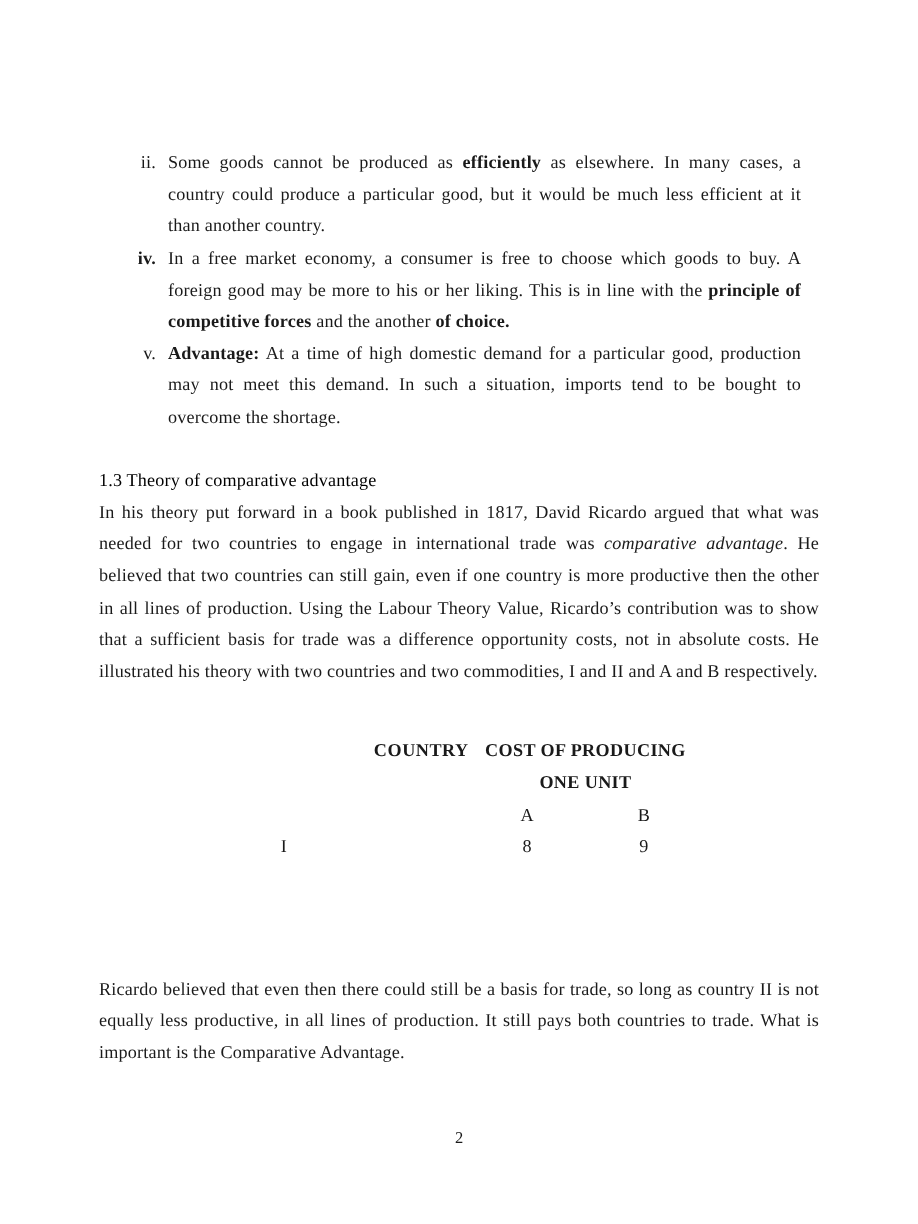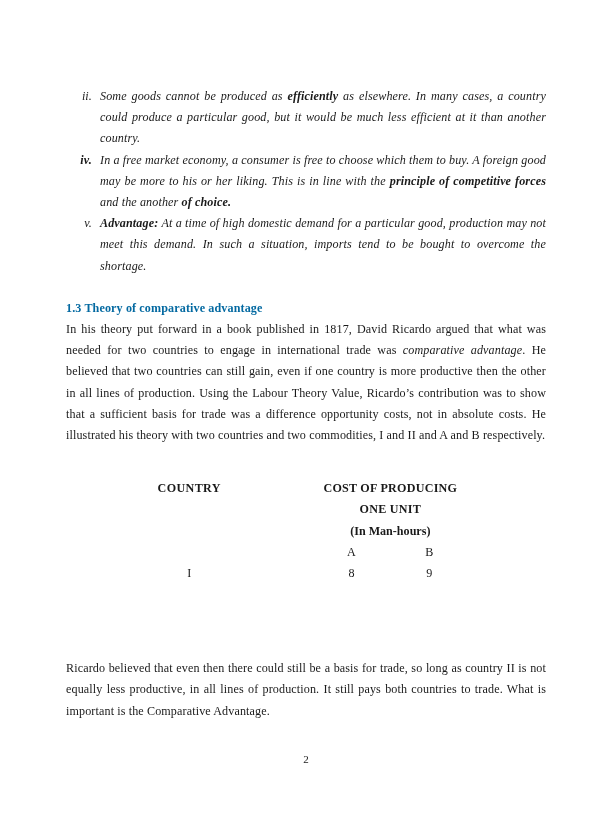--- a/index.html
+++ b/index.html
@@ -24,24 +24,23 @@
   }
   .content {
     position: absolute;
     left: 66px;
     top: 86px;
     width: 480px;
   }
 
   
   .rlist {
-    margin: 0;
+    margin: 12px;
     padding: 0;
     list-style: none;
-    font-style: italic;
   }
   .rlist li {
     position: relative;
     padding-left: 34px;
     margin: 0 0 0 0;
     font-size: 12.1px;
     line-height: 21.2px;
     text-align: justify;
     text-justify: inter-word;
     letter-spacing: 0.01em;
@@ -58,22 +57,22 @@
   .marker.b { font-weight: bold; }
   .rlist li .body { display: block; }
   b, strong { font-weight: bold; }
   i, em { font-style: italic; font-family: Liberation Serif, serif; }
 
   
   .heading {
     margin: 21px 0 0 0;
     font-size: 12.1px;
     line-height: 21.2px;
-    font-weight: bold;
-    color: #0369a1;
+    font-weight: normal;
+    color: #000000;
     letter-spacing: 0.01em;
   }
 
   
   .para {
     margin: 0;
     font-size: 12.1px;
     line-height: 21.2px;
     text-align: justify;
     text-justify: inter-word;
@@ -97,21 +96,21 @@
   .tbl td {
     padding: 0;
     vertical-align: top;
     font-size: 12.1px;
     line-height: 21.2px;
   }
   .col-country { width: 190px; text-align: center; }
   .col-a { width: 120px; text-align: center; margin-top: 20px; }
   .col-b { width: 110px; text-align: center; }
   .col-pad { width: 60px; }
-  .hdr-left { font-weight: bold; text-align: center; letter-spacing: 0.03em; }
+  .hdr-left { font-weight: bold; text-align: right; letter-spacing: 0.03em; }
   .hdr-span { font-weight: bold; text-align: center; letter-spacing: 0.02em; }
   .sub-span { font-weight: bold; text-align: center; }
 
   
   .page-number {
     position: absolute;
     left: 0;
     right: 0;
     top: 752px;
     text-align: center;
@@ -126,45 +125,40 @@
 <div class="page">
   <div class="content">
 
     <ul class="rlist">
       <li>
         <span class="marker">ii.</span>
         <span class="body"><span>Some goods cannot be produced as </span><b>efficiently</b><span> as elsewhere.  In many cases, a country could produce a particular good, but it would be much less efficient at it than another country.</span></span>
       </li>
       <li>
         <span class="marker b">iv.</span>
-        <span class="body"><span>In a free market economy, a consumer is free to choose which them to buy.  A foreign good may be more to his or her liking.  This is in line with the </span><b>principle of competitive forces</b><span> and the another </span><b>of choice.</b></span>
+        <span class="body"><span>In a free market economy, a consumer is free to choose which goods to buy.  A foreign good may be more to his or her liking.  This is in line with the </span><b>principle of competitive forces</b><span> and the another </span><b>of choice.</b></span>
       </li>
       <li>
         <span class="marker">v.</span>
         <span class="body"><b>Advantage:</b><span>  At a time of high domestic demand for a particular good, production may not meet this demand.  In such a situation, imports tend to be bought to overcome the shortage.</span></span>
       </li>
     </ul>
 
     <div class="heading">1.3 Theory of comparative advantage</div>
 
     <p class="para"><span>In his theory put forward in a book published in 1817, David Ricardo argued that what was needed for two countries to engage in international trade was </span><i>comparative advantage</i><span>.  He believed that two countries can still gain, even if one country is more productive then the other in all lines of production.  Using the Labour Theory Value, Ricardo’s contribution was to show that a sufficient basis for trade was a difference opportunity costs, not in absolute costs.  He illustrated his theory with two countries and two commodities, I and II and A and B respectively.</span></p>
 
     <div class="spacer-32"></div>
 
     <div class="table-block">
       <table class="tbl">
         <tbody>
             <tr>
           <td class="col-country hdr-left">COUNTRY</td>
           <td class="col-a hdr-span" colspan="2">COST OF PRODUCING ONE UNIT</td>
-          <td class="col-pad"></td>
-        </tr>
-        <tr>
-          <td class="col-country"></td>
-          <td class="col-a sub-span" colspan="2">(In Man-hours)</td>
           <td class="col-pad"></td>
         </tr>
         <tr>
           <td class="col-country"></td>
           <td class="col-a">A</td>
           <td class="col-b">B</td>
           <td class="col-pad"></td>
         </tr>
         <tr>
           <td class="col-country">I</td>

